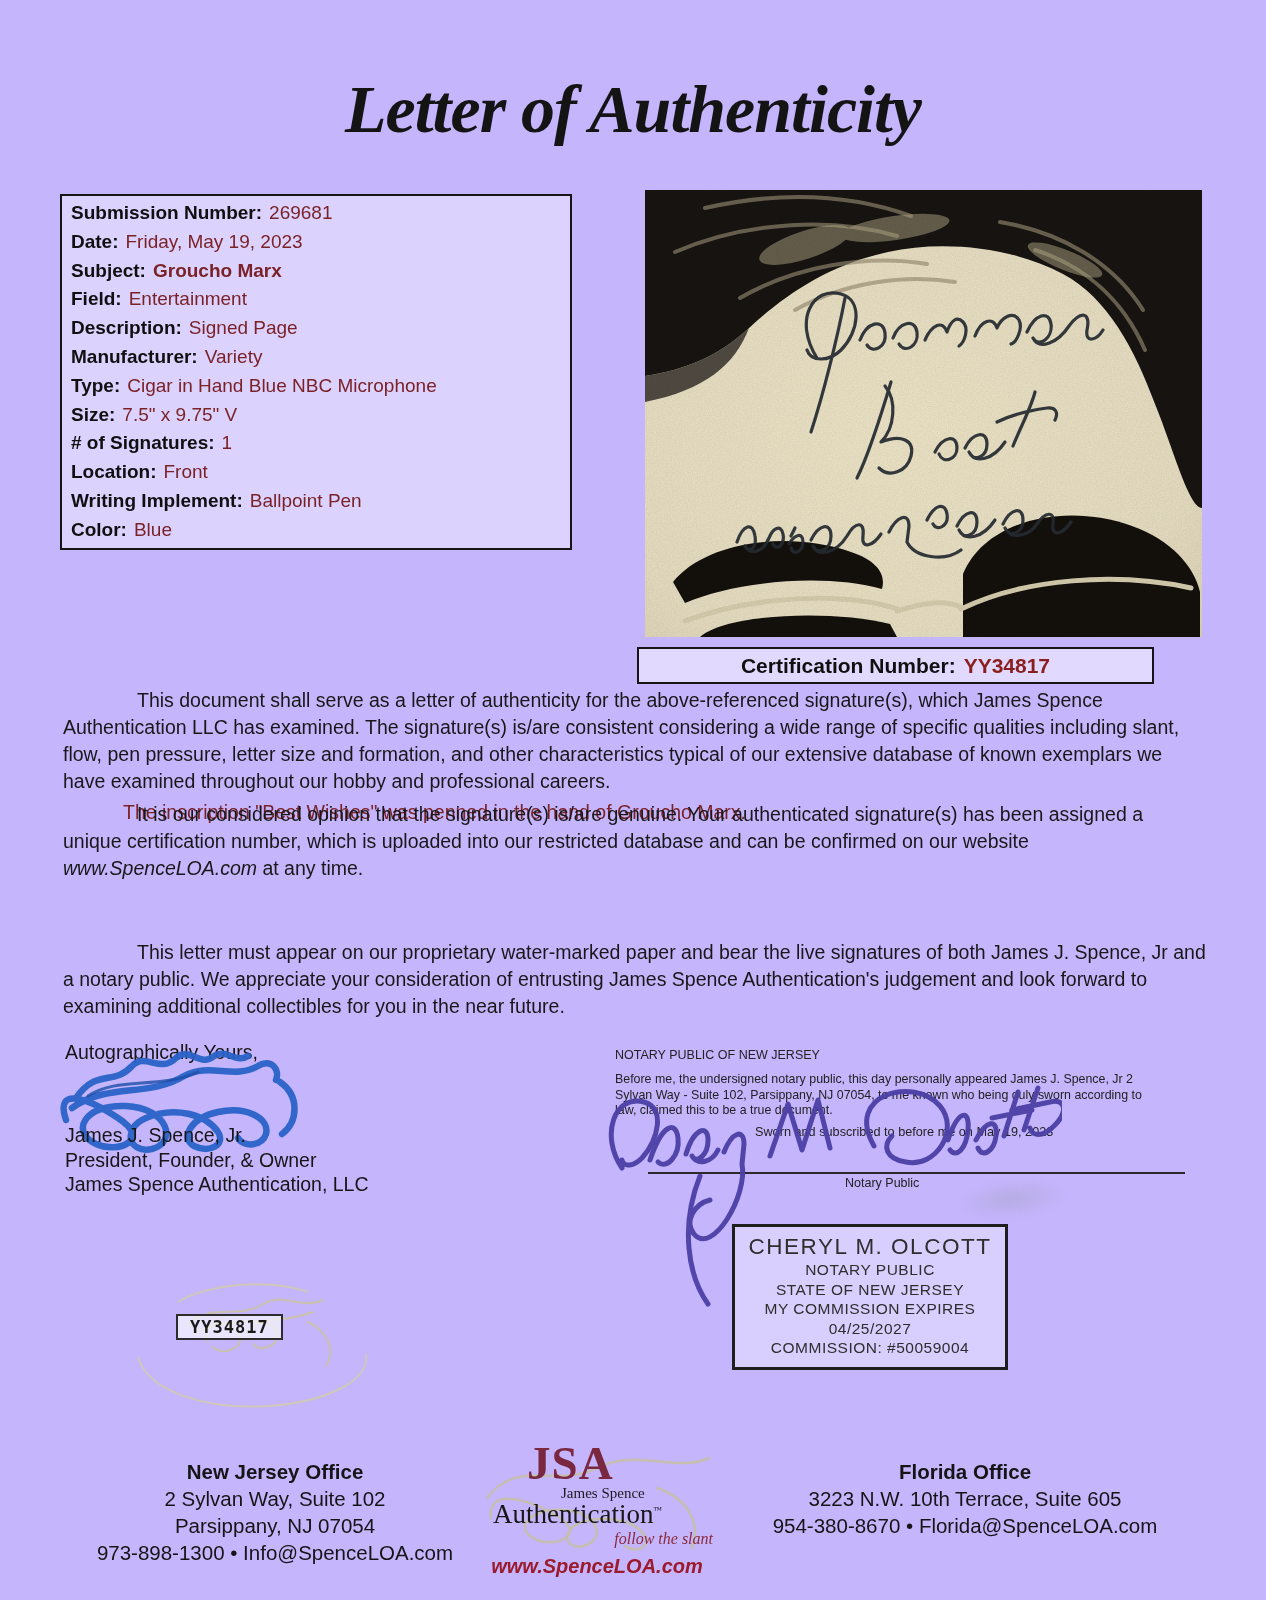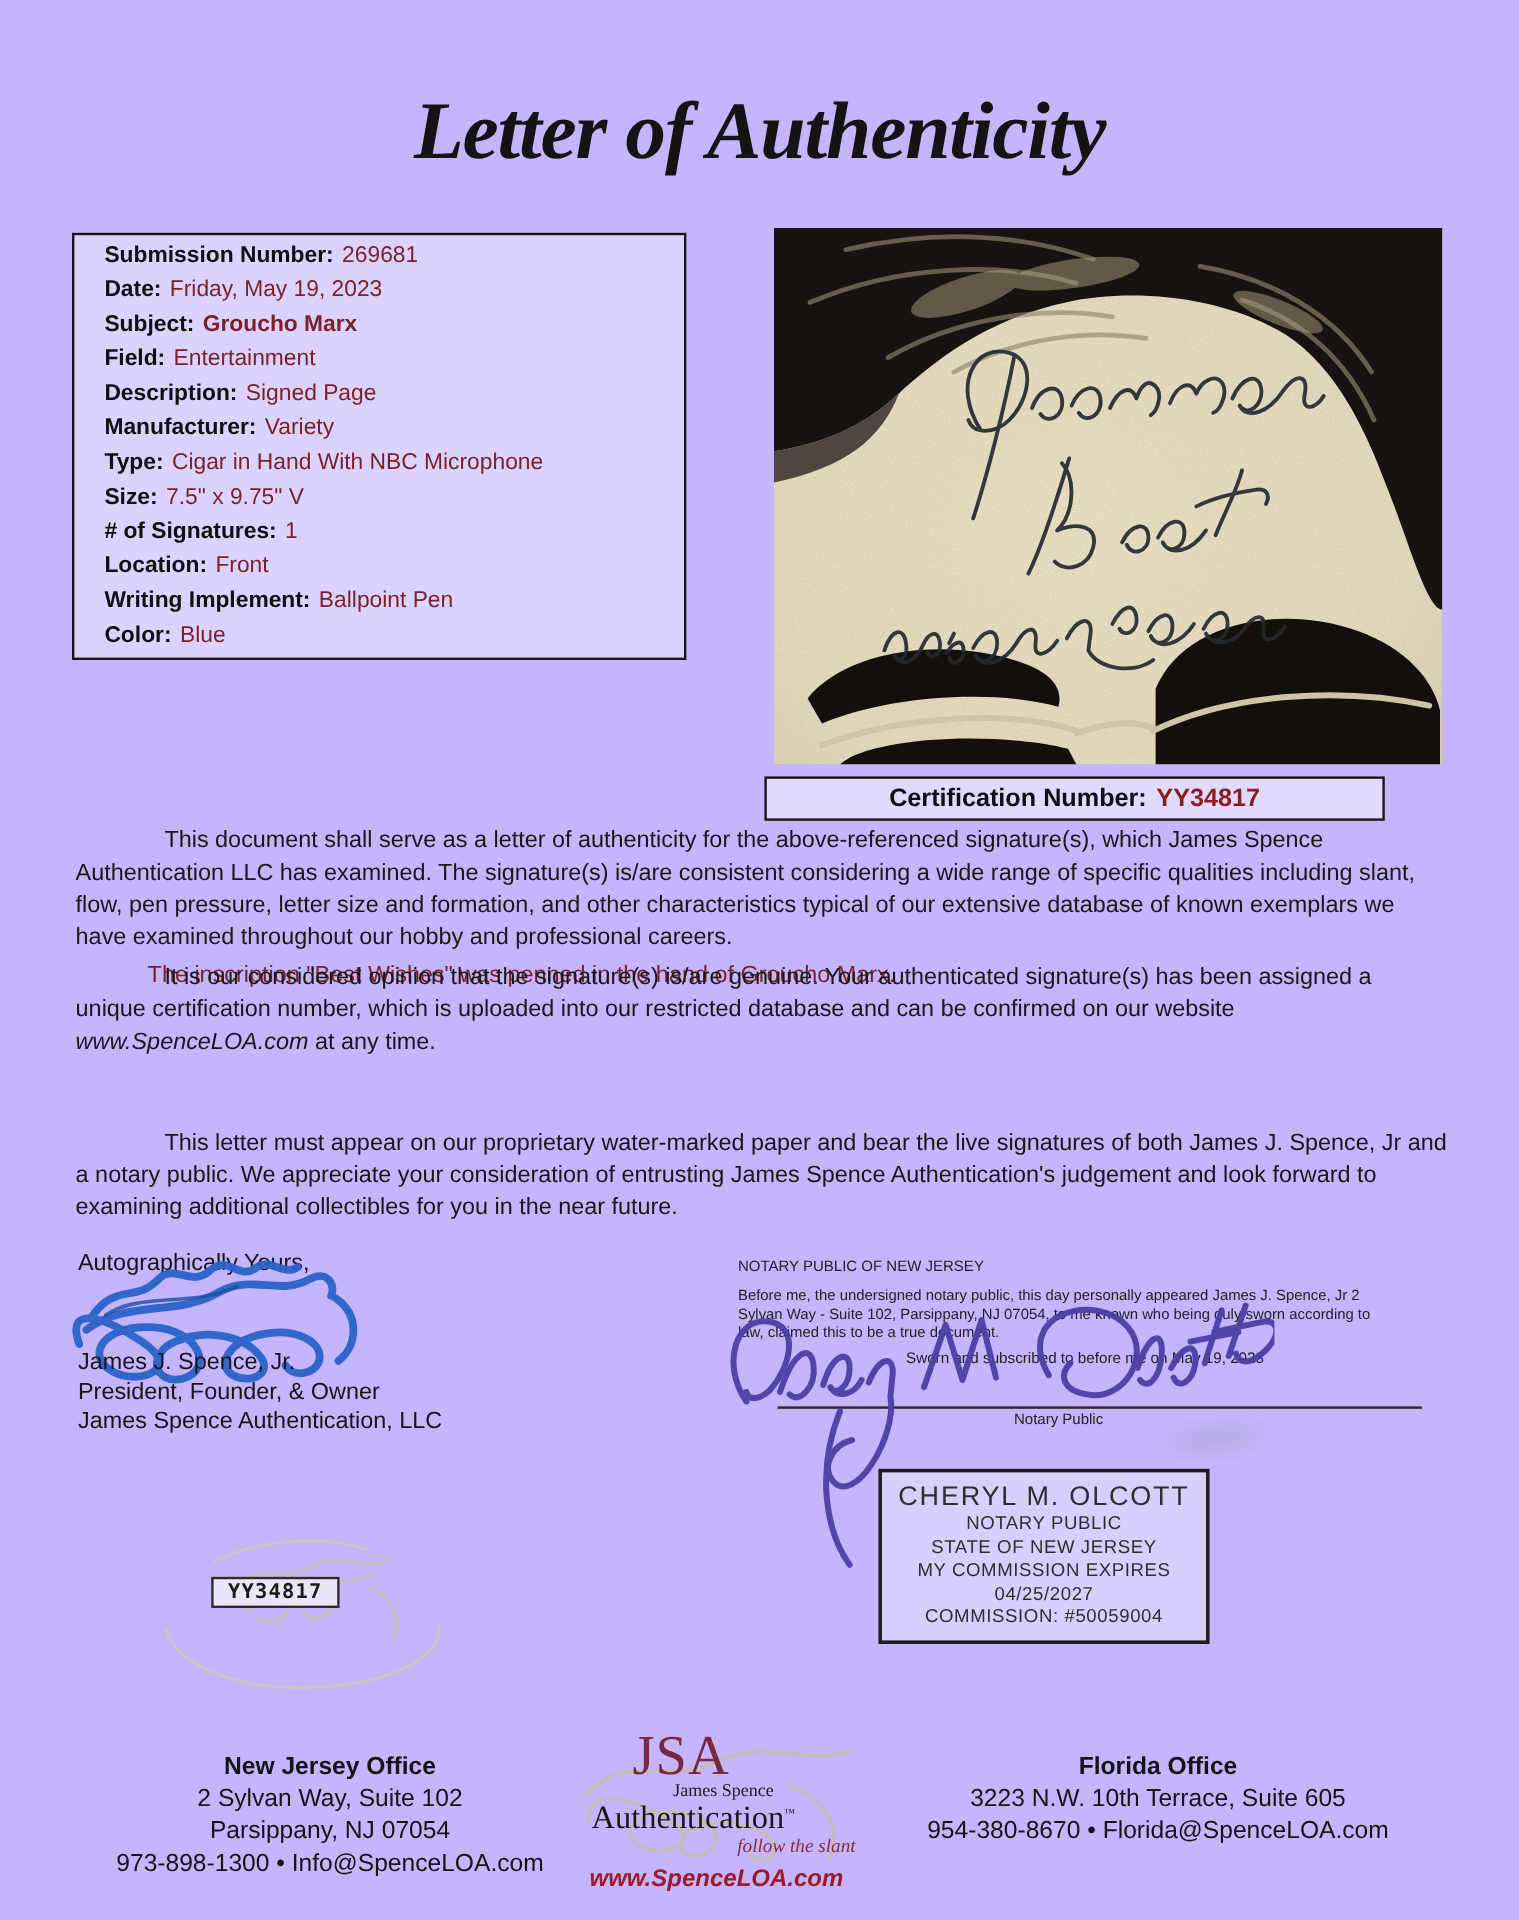--- a/index.html
+++ b/index.html
@@ -11,21 +11,21 @@
   }
   
   .title {
     position:absolute; top:70px; left:0; right:0; text-align:center;
     font-family:"Liberation Serif", serif; font-style:italic; font-weight:bold;
     font-size:68px; letter-spacing:-1px; color:#141414;
   }
   
   .details {
     position:absolute; left:60px; top:194px; width:512px;
-    border:2.5px solid #151515; background:rgba(255,255,255,.4); padding:3px 16px;
+    border:2.5px solid #151515; background:rgba(255,255,255,.4); padding:3px 0;
   }
   .detail-row { padding:1px 9px; font-size:19px; line-height:26.8px; white-space:nowrap; }
   .detail-label { font-weight:bold; color:#101010; }
   .detail-value { color:#7b2228; margin-left:7px; }
   .detail-value.bold { font-weight:bold; }
   
   .photo { position:absolute; left:645px; top:190px; width:557px; height:447px; }
   .photo svg { display:block; }
   
   .certbox {
@@ -73,21 +73,21 @@
   }
   
   .office { position:absolute; text-align:center; font-size:20.5px; line-height:27px; color:#151515; }
   .office .otitle { font-weight:bold; }
   .office-nj { left:90px; top:1458px; width:370px; }
   .office-fl { left:740px; top:1458px; width:450px; }
   .logo { position:absolute; left:477px; top:1428px; width:240px; height:165px; }
   .logo svg { position:absolute; inset:0; }
   .logo .jsa {
     position:absolute; left:50px; top:8px; font-family:"Liberation Serif", serif;
-    font-weight:normal; font-size:47px; color:#7a2840; letter-spacing:1px;
+    font-weight:bold; font-size:47px; color:#7a2840; letter-spacing:1px;
   }
   .logo .lname1 {
     position:absolute; left:84px; top:57px; font-family:"Liberation Serif", serif;
     font-size:15px; color:#1c1c1c;
   }
   .logo .lname2 {
     position:absolute; left:16px; top:71px; font-family:"Liberation Serif", serif;
     font-size:27px; color:#171717;
   }
   .logo .tm { font-size:9px; vertical-align:super; }
@@ -107,21 +107,21 @@
 
   <div class="title">Letter of Authenticity</div>
 
   <div class="details">
     <div class="detail-row"><span class="detail-label">Submission Number:</span><span class="detail-value">269681</span></div>
     <div class="detail-row"><span class="detail-label">Date:</span><span class="detail-value">Friday, May 19, 2023</span></div>
     <div class="detail-row"><span class="detail-label">Subject:</span><span class="detail-value bold">Groucho Marx</span></div>
     <div class="detail-row"><span class="detail-label">Field:</span><span class="detail-value">Entertainment</span></div>
     <div class="detail-row"><span class="detail-label">Description:</span><span class="detail-value">Signed Page</span></div>
     <div class="detail-row"><span class="detail-label">Manufacturer:</span><span class="detail-value">Variety</span></div>
-    <div class="detail-row"><span class="detail-label">Type:</span><span class="detail-value">Cigar in Hand With NBC Microphone</span></div>
+    <div class="detail-row"><span class="detail-label">Type:</span><span class="detail-value">Cigar in Hand Blue NBC Microphone</span></div>
     <div class="detail-row"><span class="detail-label">Size:</span><span class="detail-value">7.5" x 9.75" V</span></div>
     <div class="detail-row"><span class="detail-label"># of Signatures:</span><span class="detail-value">1</span></div>
     <div class="detail-row"><span class="detail-label">Location:</span><span class="detail-value">Front</span></div>
     <div class="detail-row"><span class="detail-label">Writing Implement:</span><span class="detail-value">Ballpoint Pen</span></div>
     <div class="detail-row"><span class="detail-label">Color:</span><span class="detail-value">Blue</span></div>
   </div>
 
   <div class="photo">
     <svg width="557" height="447" viewBox="0 0 557 447">
       <defs>

